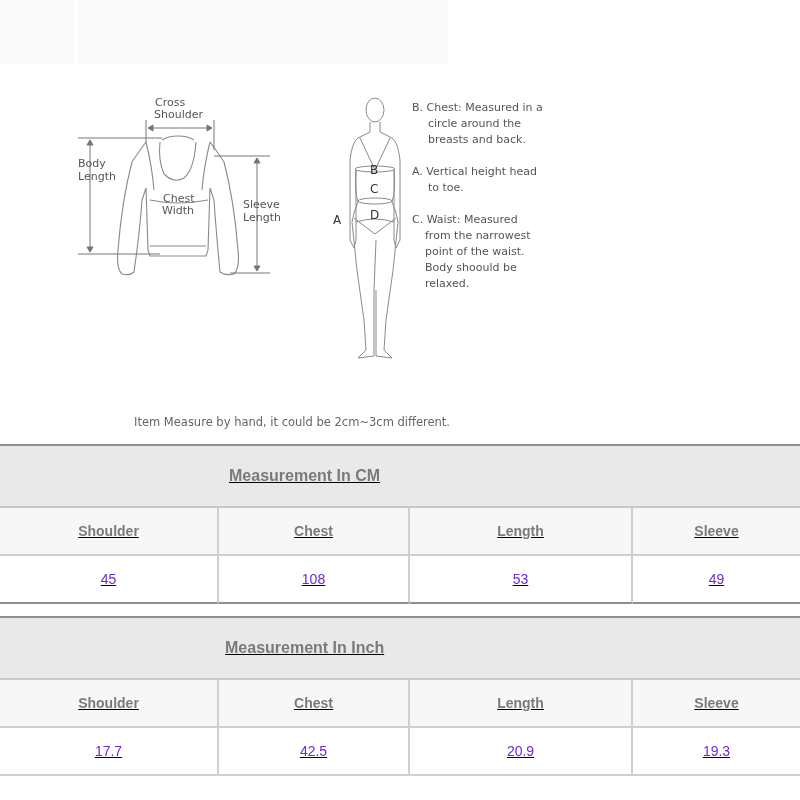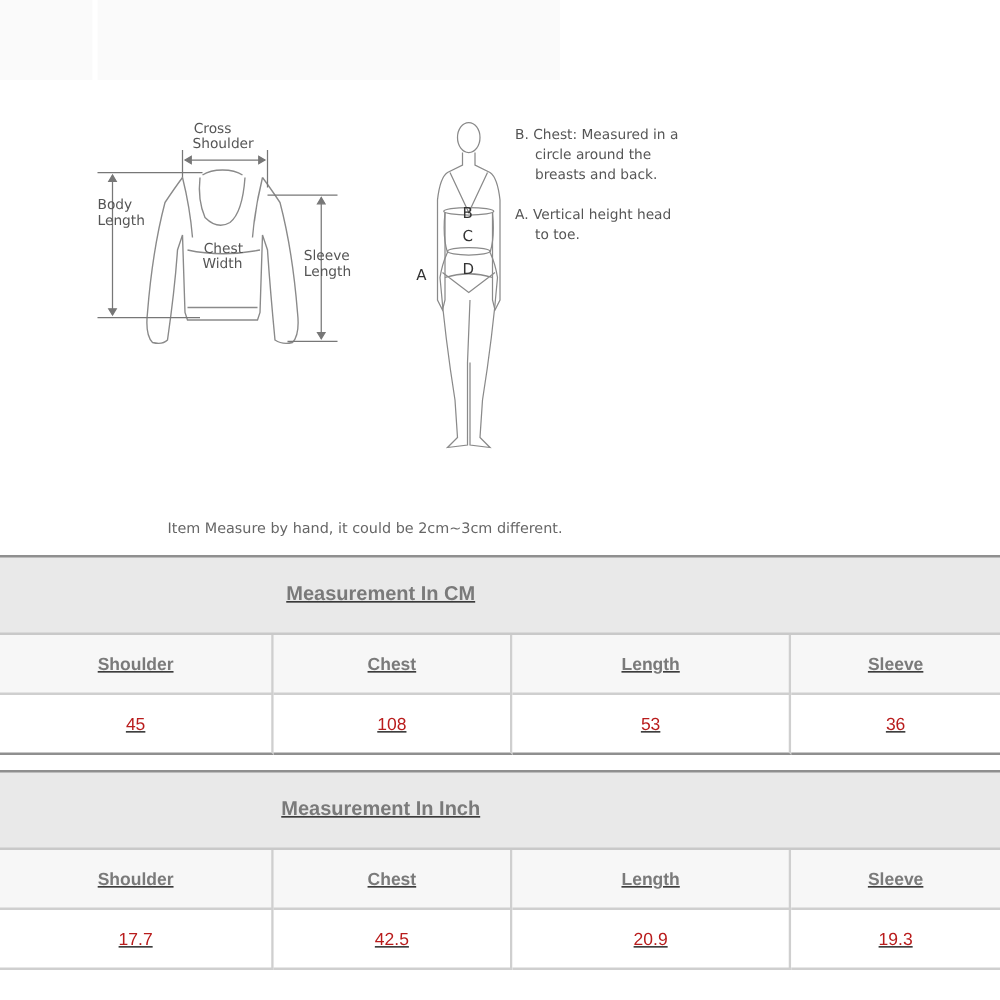--- a/index.html
+++ b/index.html
@@ -42,21 +42,21 @@
     font-weight: bold; font-size: 16px; color: #7a7a7a;
     padding: 0;
   }
   .size-table .title-row td span { position: relative; }
   .size-table td.cell {
     text-align: center; font-size: 14px; color: #6e6e6e;
     border-right: 2px solid #cfcfcf; border-bottom: 2px solid #cfcfcf;
     padding: 0;
   }
   .size-table tr.head td.cell { height: 46px; background: #f7f7f7; font-weight: bold; color: #7a7a7a; }
-  .size-table tr.vals td.cell { height: 46px; background: #ffffff; color: #b91c1c; }
+  .size-table tr.vals td.cell { height: 46px; background: #ffffff; color: #6d28d9; }
   .size-table td.cell:last-child { border-right: none; }
   .tbl-cm tr.vals td.cell { border-bottom: 2px solid #8f8f8f; }
 </style>
 </head>
 <body>
 
 <div class="top-strip">
     <div class="seg"></div>
   </div>
 
@@ -123,20 +123,27 @@
 <div class="legend">
   <div class="entry">
     <span>B. Chest: Measured in a</span>
     <span class="cont">circle around the</span>
     <span class="cont">breasts and back.</span>
   </div>
   <div class="entry">
     <span>A. Vertical height head</span>
     <span class="cont">to toe.</span>
   </div>
+  <div class="entry c">
+    <span>C. Waist: Measured</span>
+    <span class="cont">from the narrowest</span>
+    <span class="cont">point of the waist.</span>
+    <span class="cont">Body shoould be</span>
+    <span class="cont">relaxed.</span>
+  </div>
 </div>
 
 <div class="note">Item Measure by hand, it could be 2cm~3cm different.</div>
 
 <table class="size-table tbl-cm">
   <colgroup>
       <col style="width:219px">
       <col style="width:191px">
       <col style="width:223px">
       <col style="width:167px">
@@ -148,21 +155,21 @@
   <tr class="head">
     <td class="cell">Shoulder</td>
     <td class="cell">Chest</td>
     <td class="cell">Length</td>
     <td class="cell">Sleeve</td>
   </tr>
   <tr class="vals">
     <td class="cell">45</td>
     <td class="cell">108</td>
     <td class="cell">53</td>
-    <td class="cell">36</td>
+    <td class="cell">49</td>
   </tr>
 </tbody>
   </table>
 
 <table class="size-table tbl-inch">
   <colgroup>
       <col style="width:219px">
       <col style="width:191px">
       <col style="width:223px">
       <col style="width:167px">

